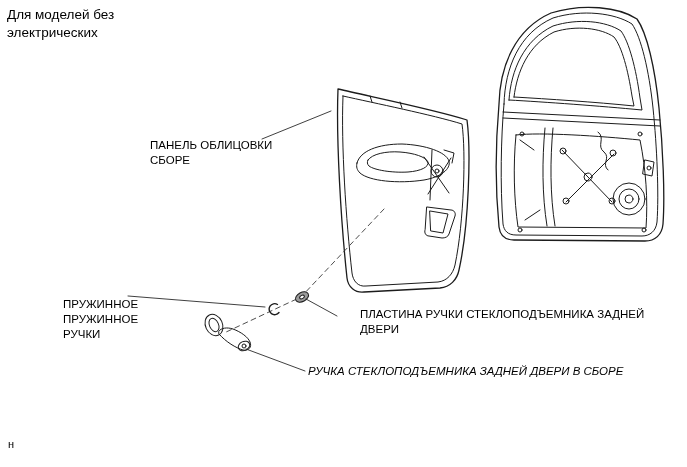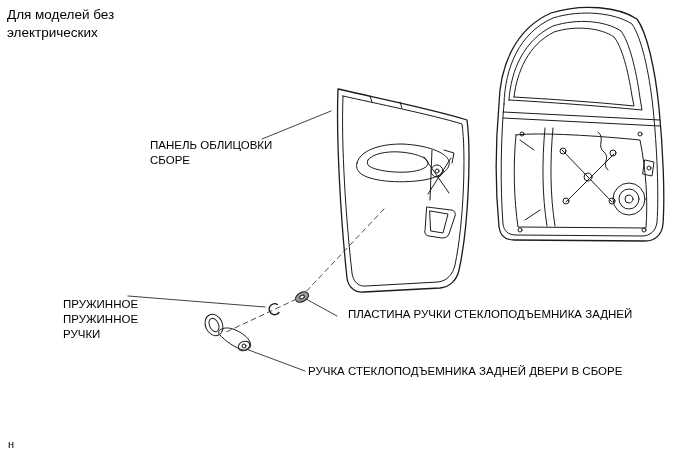--- a/index.html
+++ b/index.html
@@ -26,22 +26,22 @@
   }
   .callout {
     position: absolute;
     font-size: 11.5px;
     line-height: 15px;
     color: #000;
     white-space: nowrap;
   }
   .co-panel  { left: 120px; top: 138px; margin-left: 30px; }
   .co-ring   { left: 63px;  top: 270px; margin-top: 27px; }
-  .co-plate  { left: 348px; top: 307px; }
-  .co-handle { left: 308px; top: 364px; }
+  .co-plate  { left: 360px; top: 307px; }
+  .co-handle { left: 308px; top: 364px; font-style: italic; }
   .footer-char {
     position: absolute;
     left: 8px; top: 438px;
     font-size: 11px;
     color: #000;
   }
 </style>
 </head>
 <body>
 
@@ -143,20 +143,21 @@
   </div>
 
   <div class="callout co-ring">
     <div>ПРУЖИННОЕ</div>
     <div>ПРУЖИННОЕ</div>
     <div>РУЧКИ</div>
   </div>
 
   <div class="callout co-plate">
     <div>ПЛАСТИНА РУЧКИ СТЕКЛОПОДЪЕМНИКА ЗАДНЕЙ</div>
+    <div>ДВЕРИ</div>
   </div>
 
   <div class="callout co-handle">
     <div>РУЧКА СТЕКЛОПОДЪЕМНИКА ЗАДНЕЙ ДВЕРИ В СБОРЕ</div>
   </div>
 
   <div class="footer-char">н</div>
 
 </div>
 

